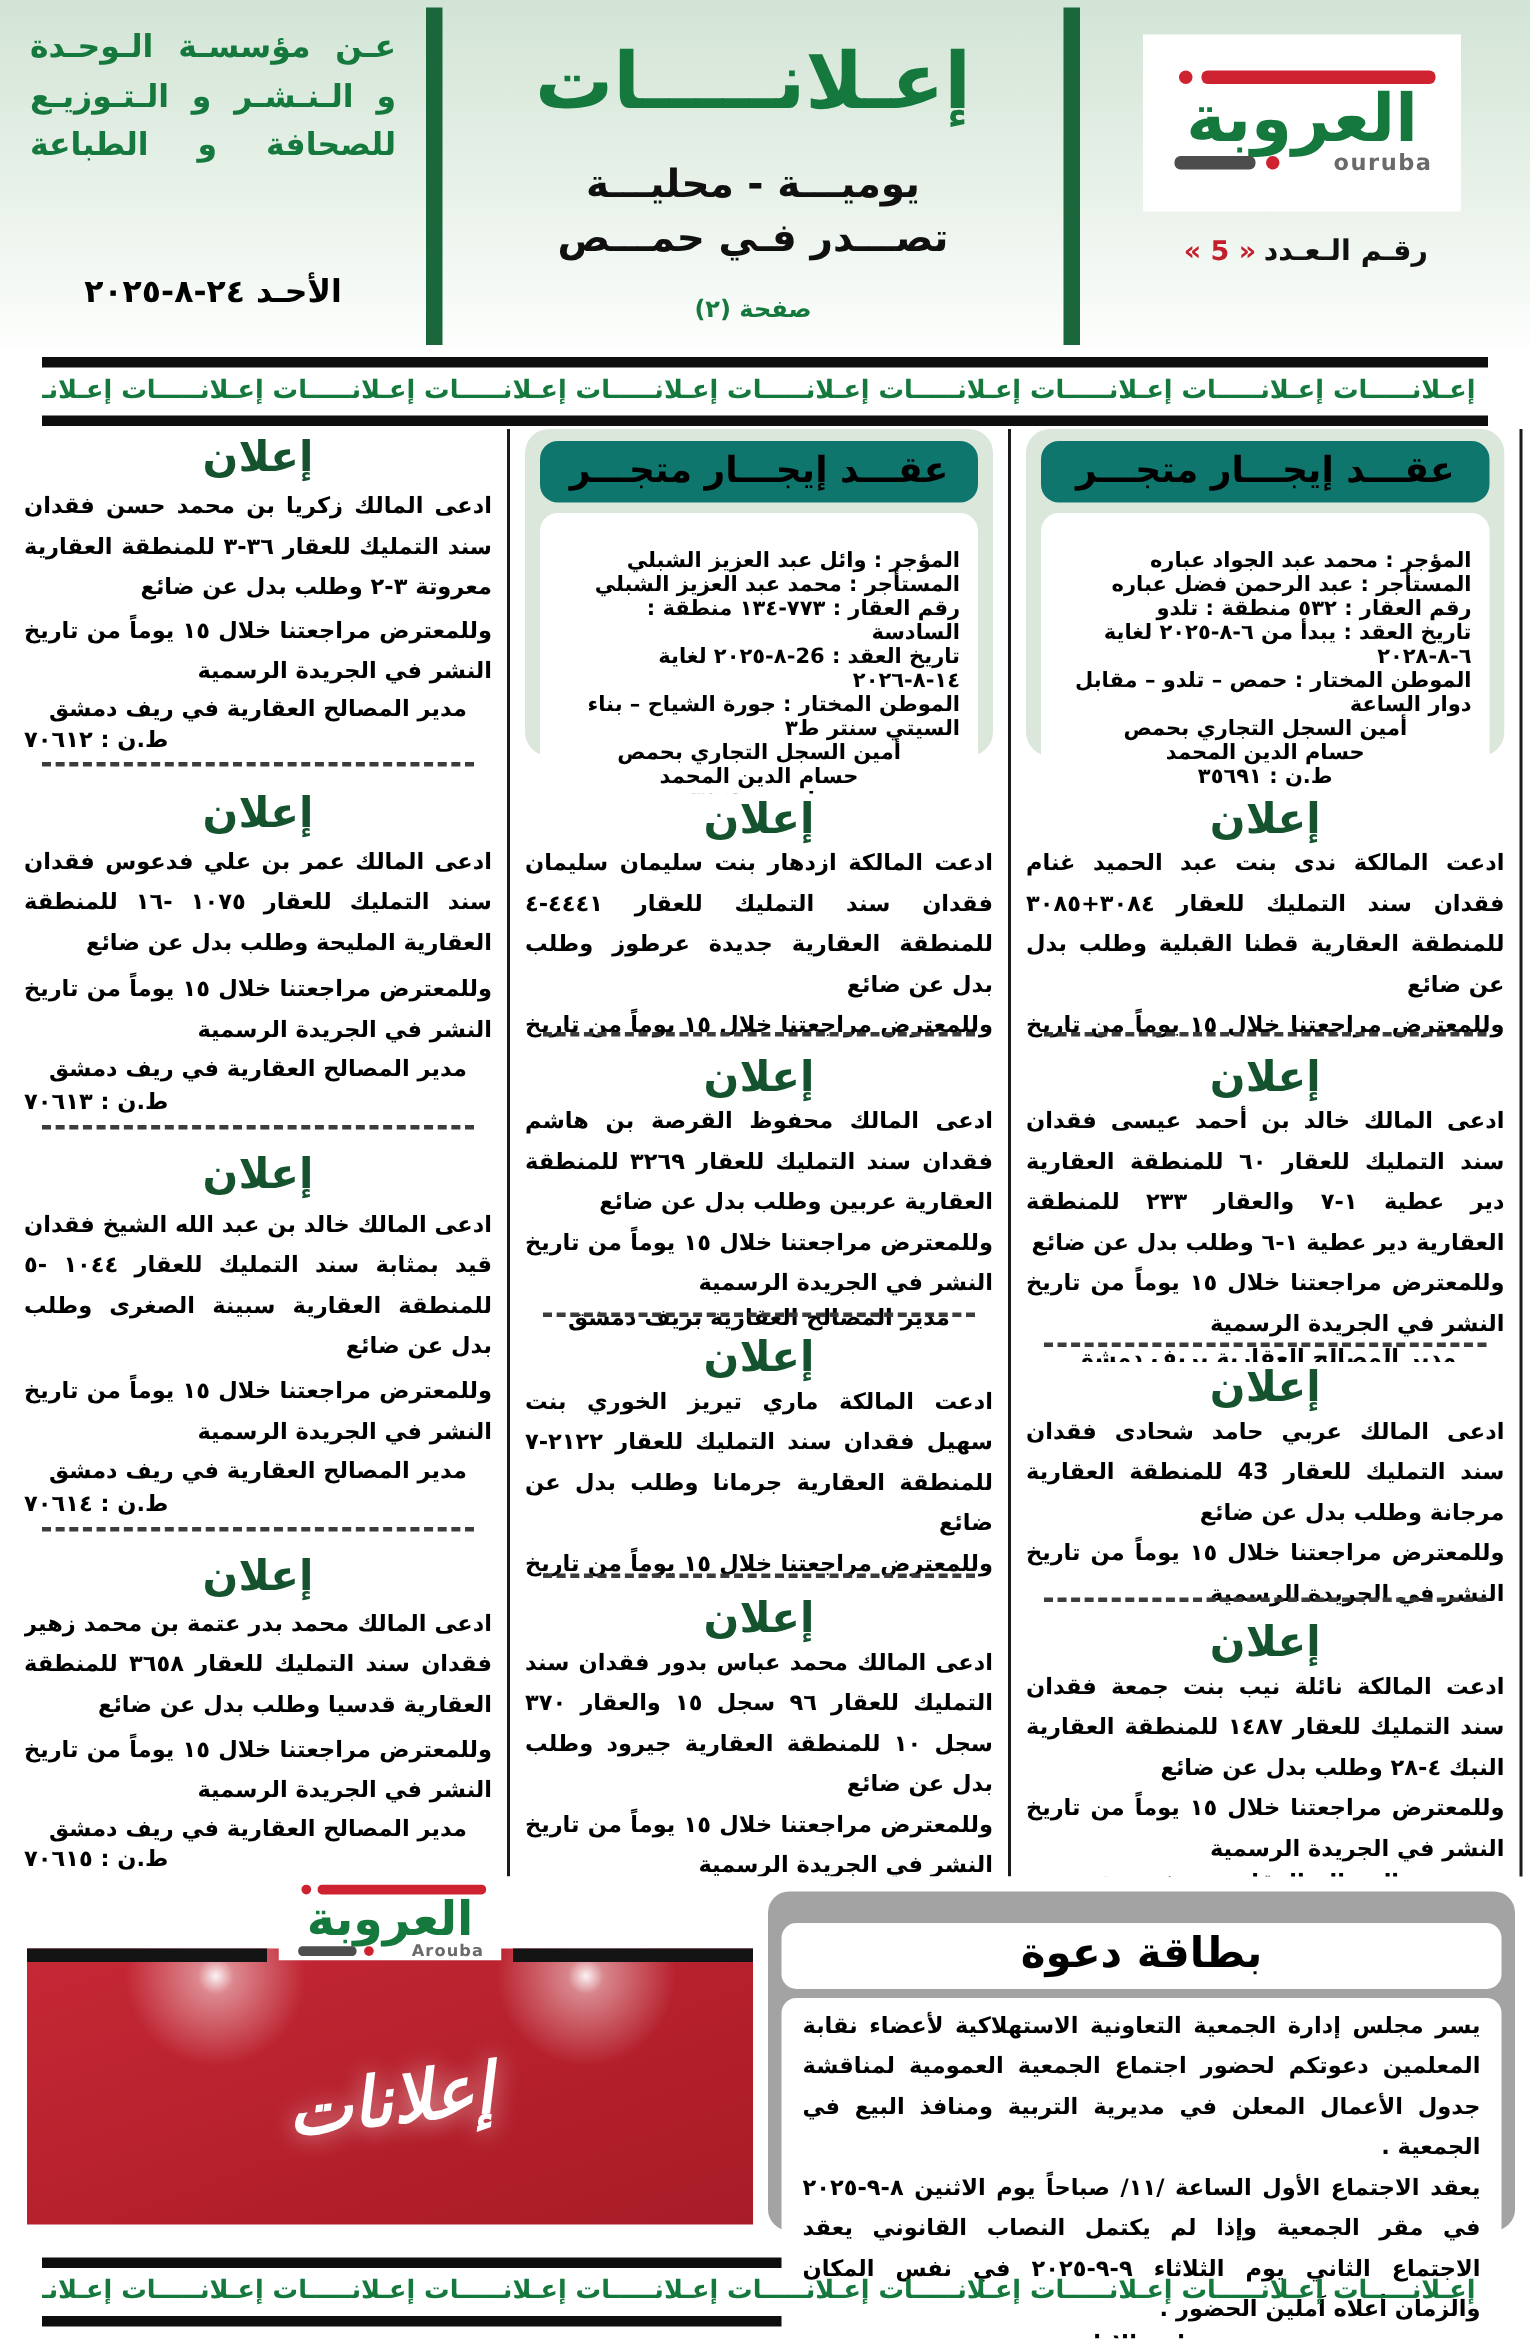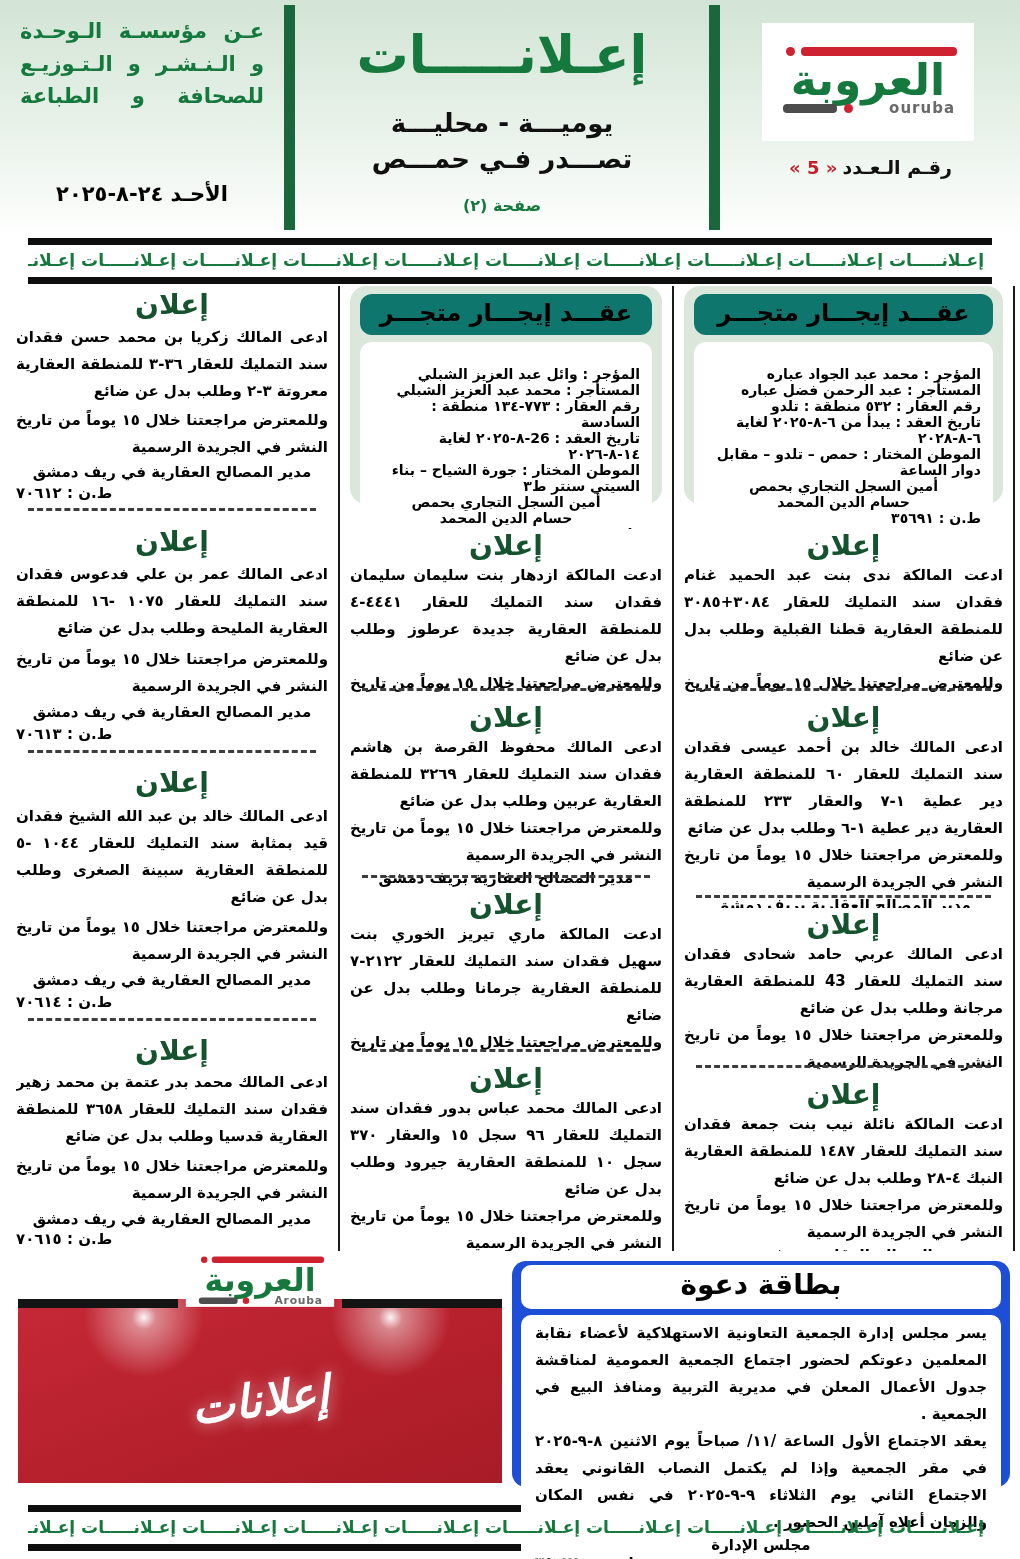--- a/index.html
+++ b/index.html
@@ -49,26 +49,26 @@
   .ad-sig { font-size:15px; font-weight:bold; text-align:center; }
   .ad-phone { font-size:15px; font-weight:bold; text-align:left; }
   .sep { border-top:3px dashed #3c3c3c; margin:4px 12px 10px; }
 
   
   .card { background:#dbe7db; border-radius:16px; height:218px; padding:8px 10px; display:flex; flex-direction:column; }
   .card-title { background:#0f766e; border-radius:12px; text-align:center; font-size:24px; font-weight:bold; padding:5px 2px 8px; }
   .card-body { background:#fff; border-radius:12px; margin-top:7px; flex:1; padding:24px 12px; display:flex; flex-direction:column; justify-content:space-evenly; font-size:14px; font-weight:bold; }
   .fld { text-align:right; }
   .csig { text-align:center; }
-  .cphone { text-align:right; }
+  .cphone { text-align:center; }
 
   
   .bottom { display:flex; margin:10px 10px 0 12px; height:230px; }
   .invite { width:498px; }
-  .invite-card { background:#1d4ed8; border-radius:14px; height:226px; padding:4px 9px; display:flex; flex-direction:column; }
+  .invite-card { background:#a3a3a3; border-radius:14px; height:226px; padding:21px 9px; display:flex; flex-direction:column; }
   .invite-title { background:#fff; border-radius:10px; text-align:center; font-weight:bold; font-size:28px; padding:3px 0 8px; }
   .invite-body { background:#fff; border-radius:10px; margin-top:6px; flex:1; padding:5px 14px; font-size:15px; font-weight:bold; display:flex; flex-direction:column; justify-content:space-evenly; }
   .invite-p { text-align:justify; text-align-last:right; line-height:1.8; }
   .invite-sig { text-align:center; }
   .invite-phone { text-align:left; }
 
   .promo { flex:1; position:relative; margin:0 10px 0 6px; }
   .promo-red { position:absolute; left:0; right:0; top:38px; bottom:8px;
     background:
       radial-gradient(circle at 26% 10%, rgba(255,255,255,.95) 0px, rgba(255,255,255,.45) 12px, rgba(255,255,255,0) 60px),

